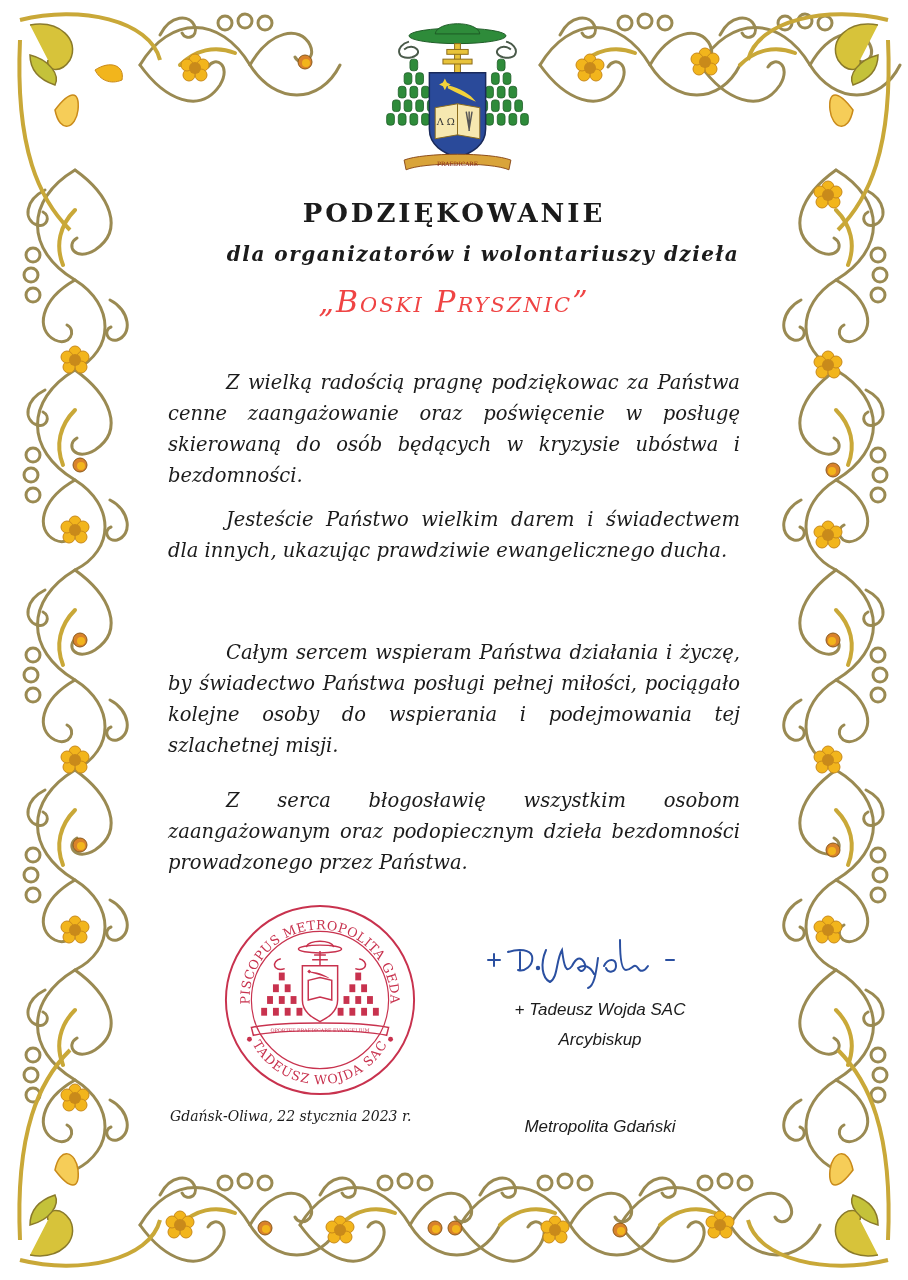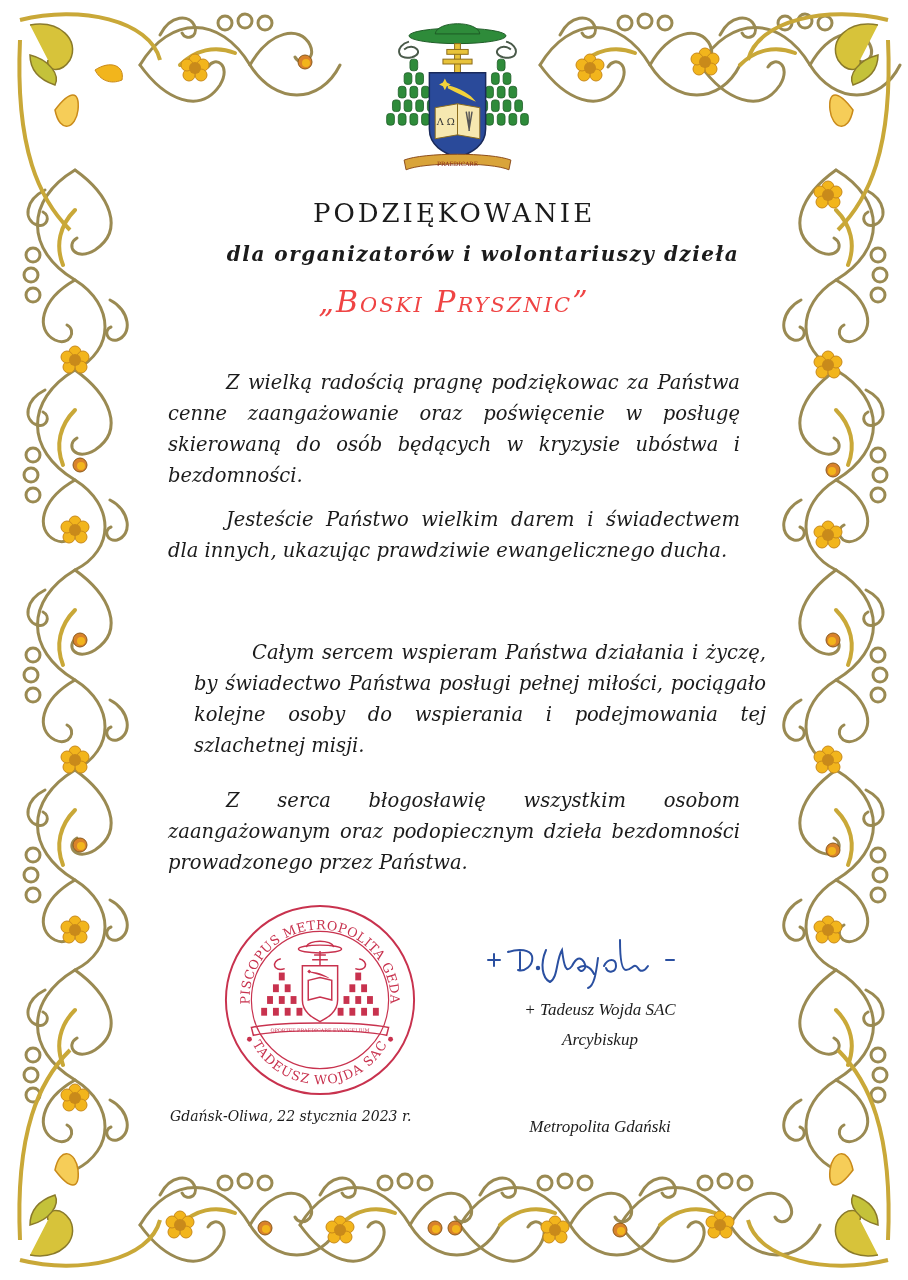--- a/index.html
+++ b/index.html
@@ -9,42 +9,42 @@
   }
   .border-svg { position: absolute; left: 0; top: 0; width: 908px; height: 1280px; }
 
   .crest { position: absolute; left: 375px; top: 12px; width: 165px; height: 170px; }
   .crest svg { width: 100%; height: 100%; }
 
   .title {
     position: absolute; left: 0; width: 908px; text-align: center;
     font-family: "DejaVu Serif", serif; letter-spacing: 2px;
   }
-  .t1 { top: 198px; font-size: 26px; font-weight: normal; font-variant: small-caps; letter-spacing: 3px; text-align: center; }
+  .t1 { top: 198px; font-size: 26px; font-weight: bold; font-variant: small-caps; letter-spacing: 3px; text-align: center; }
   .t2 { top: 242px; font-size: 20px; font-style: italic; font-weight: bold; letter-spacing: 1.5px; padding-left: 29px; }
   .t3 { top: 284px; font-size: 30px; font-variant: small-caps; color: #ef4444; letter-spacing: 2px; font-style: italic; }
 
   .body-text {
     position: absolute; left: 168px; width: 572px;
     font-family: "DejaVu Serif", serif; font-style: italic; font-size: 19.5px;
     line-height: 31px; text-align: justify; text-align-last: left;
   }
   .para { margin: 0; text-indent: 58px; }
   .p1 { top: 340px; margin-top: 27px; }
   .p2 { top: 504px; }
-  .p3 { top: 637px; margin-left: 26px; }
+  .p3 { top: 637px; }
   .p4 { top: 785px; }
 
   .seal { position: absolute; left: 222px; top: 902px; width: 196px; height: 196px; }
   .seal svg { width: 100%; height: 100%; }
 
   .signature { position: absolute; left: 480px; top: 930px; width: 220px; height: 60px; }
   .sig-block {
     position: absolute; left: 470px; width: 260px; text-align: center;
-    font-family: Liberation Serif, serif; font-style: italic; font-size: 17px; line-height: 30px;
+    font-family: Liberation Sans, sans-serif; font-style: italic; font-size: 17px; line-height: 30px;
   }
   .sig-name { top: 995px; }
   .sig-title { top: 1025px; }
   .sig-role { top: 1112px; }
 
   .place-date {
     position: absolute; left: 170px; top: 1108px;
     font-family: "DejaVu Serif", serif; font-style: italic; font-size: 14px;
   }
 </style>

